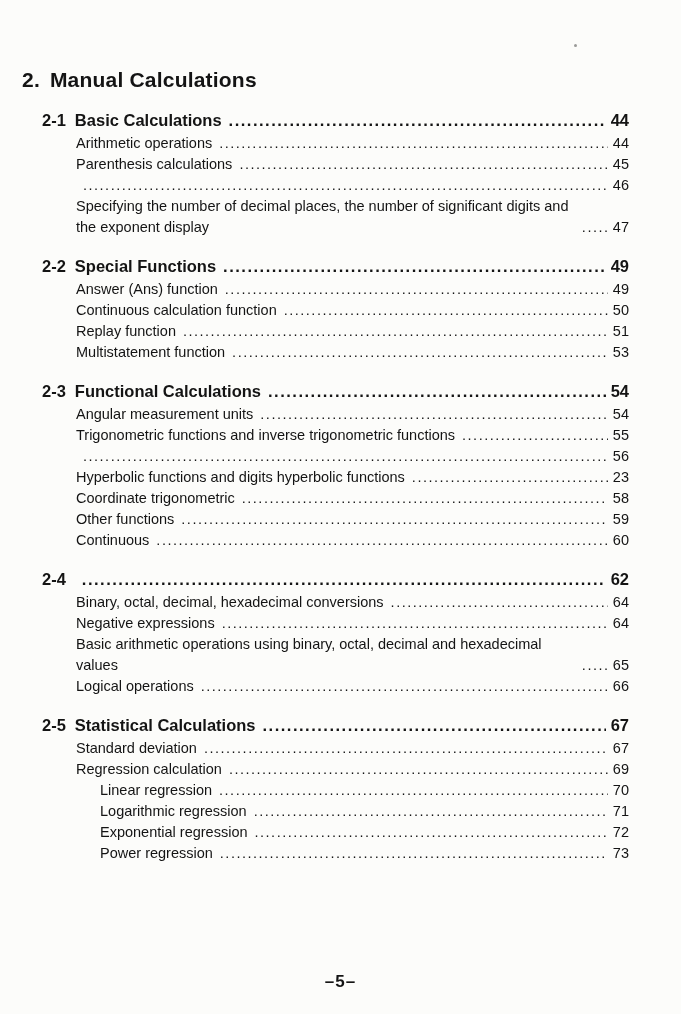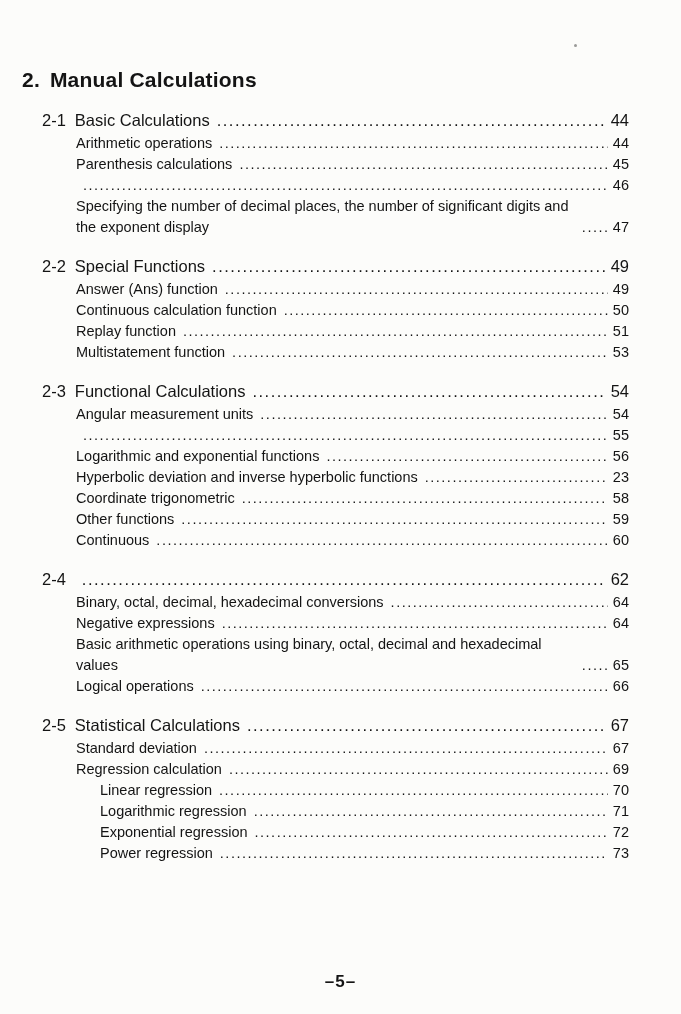--- a/index.html
+++ b/index.html
@@ -31,21 +31,21 @@
     margin-bottom: 6px;
   }
 
   
   .section-row {
     display: flex;
     align-items: flex-end;
     margin-left: 20px;
     margin-top: 15px;
     font-size: 16.5px;
-    font-weight: normal;
+    font-weight: bold;
     line-height: 26px;
     text-align: right;
   }
   .section-row .sec-num { margin-right: 9px; white-space: nowrap; }
   .section-row .sec-title { flex: 0 1 auto; }
 
   
   .item-row {
     display: flex;
     align-items: flex-end;
@@ -164,30 +164,30 @@
     <span class="sec-title">Functional Calculations</span>
     <span class="leader"></span>
     <span class="page-num">54</span>
   </div>
   <div class="item-row">
     <span class="item-title">Angular measurement units</span>
     <span class="leader"></span>
     <span class="page-num">54</span>
   </div>
   <div class="item-row">
+    <span class="item-title">Trigonometric functions and inverse trigonometric functions</span>
     <span class="leader"></span>
     <span class="page-num">55</span>
   </div>
   <div class="item-row">
-    <span class="item-title">Logarithmic and exponential functions</span>
     <span class="leader"></span>
     <span class="page-num">56</span>
   </div>
   <div class="item-row">
-    <span class="item-title">Hyperbolic deviation and inverse hyperbolic functions</span>
+    <span class="item-title">Hyperbolic functions and digits hyperbolic functions</span>
     <span class="leader"></span>
     <span class="page-num">23</span>
   </div>
   <div class="item-row">
     <span class="item-title">Coordinate trigonometric</span>
     <span class="leader"></span>
     <span class="page-num">58</span>
   </div>
   <div class="item-row">
     <span class="item-title">Other functions</span>

